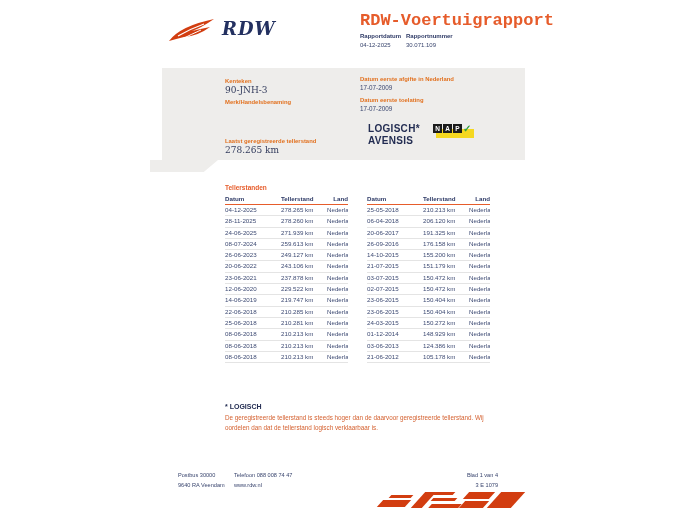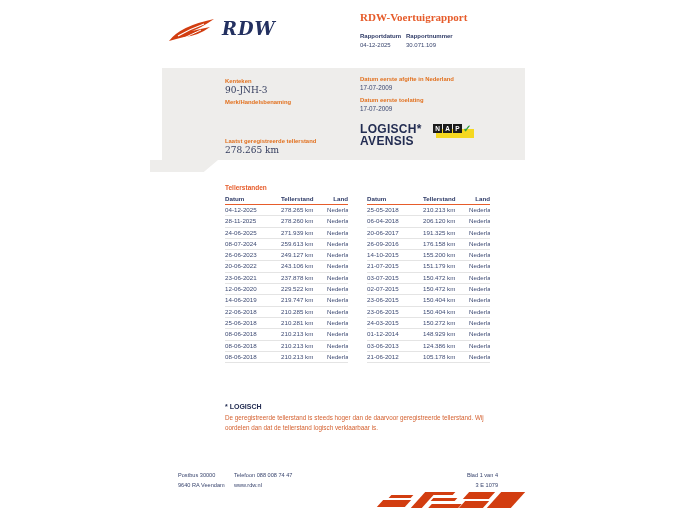--- a/index.html
+++ b/index.html
@@ -1,31 +1,31 @@
 <!DOCTYPE html>
 <html><head>
 <meta charset="utf-8">
 <style>
   html,body{margin:0;padding:0;background:#ffffff;}
   #page{position:relative;width:685px;height:514px;background:#fff;overflow:hidden;
         font-family:"Liberation Sans",sans-serif;color:#2e3a66;}
   .abs{position:absolute;}
   
   #rdw-wordmark{font-family:"DejaVu Serif",serif;font-weight:bold;font-size:18px;color:#233060;letter-spacing:1px;}
-  #report-title{font-family:Liberation Serif, serif;font-weight:bold;font-size:11px;color:#e65c2b;}
+  #report-title{font-family:Liberation Mono, monospace;font-weight:bold;font-size:17px;color:#e65c2b;}
   .meta-label{font-size:6px;font-weight:bold;color:#2e3a66;}
   .meta-value{font-size:6px;color:#39456e;}
   
   #summary-panel{left:162px;top:68px;width:363px;height:92px;background:#eeedeb;}
   #panel-tab{left:150px;top:160px;width:68px;height:12px;background:#eeedeb;
              clip-path:polygon(0 0,100% 0,79% 100%,0 100%);}
   .fld-label{font-size:5.9px;font-weight:bold;color:#e2711f;}
   .fld-value{font-family:"DejaVu Serif",serif;font-size:9px;color:#343d5e;}
   .fld-value-sm{font-size:6.3px;color:#39456e;}
-  #oordeel{font-size:12px;font-weight:bold;color:#232d52;line-height:12px;letter-spacing:.3px;}
+  #oordeel{font-size:10px;font-weight:bold;color:#232d52;line-height:12px;letter-spacing:.3px;margin-left:8px;}
   
   #nap{left:433px;top:124px;width:42px;height:15px;}
   #nap .yellow{position:absolute;left:3px;top:5px;width:38px;height:9px;background:#f5d821;}
   #nap .sq{position:absolute;top:0;width:9px;height:9px;background:#1b1b1b;color:#fff;
            font-size:6.5px;font-weight:bold;text-align:center;line-height:9px;}
   #nap .chk{position:absolute;left:30px;top:-1px;color:#2f9e3f;font-size:10px;font-weight:bold;}
   
   #tbl-title{font-size:6.5px;font-weight:bold;color:#e65c2b;}
   .mtable{width:123px;font-size:6.2px;color:#3d4a73;}
   .thead{display:flex;height:11px;line-height:11px;font-weight:bold;color:#2e3a66;

